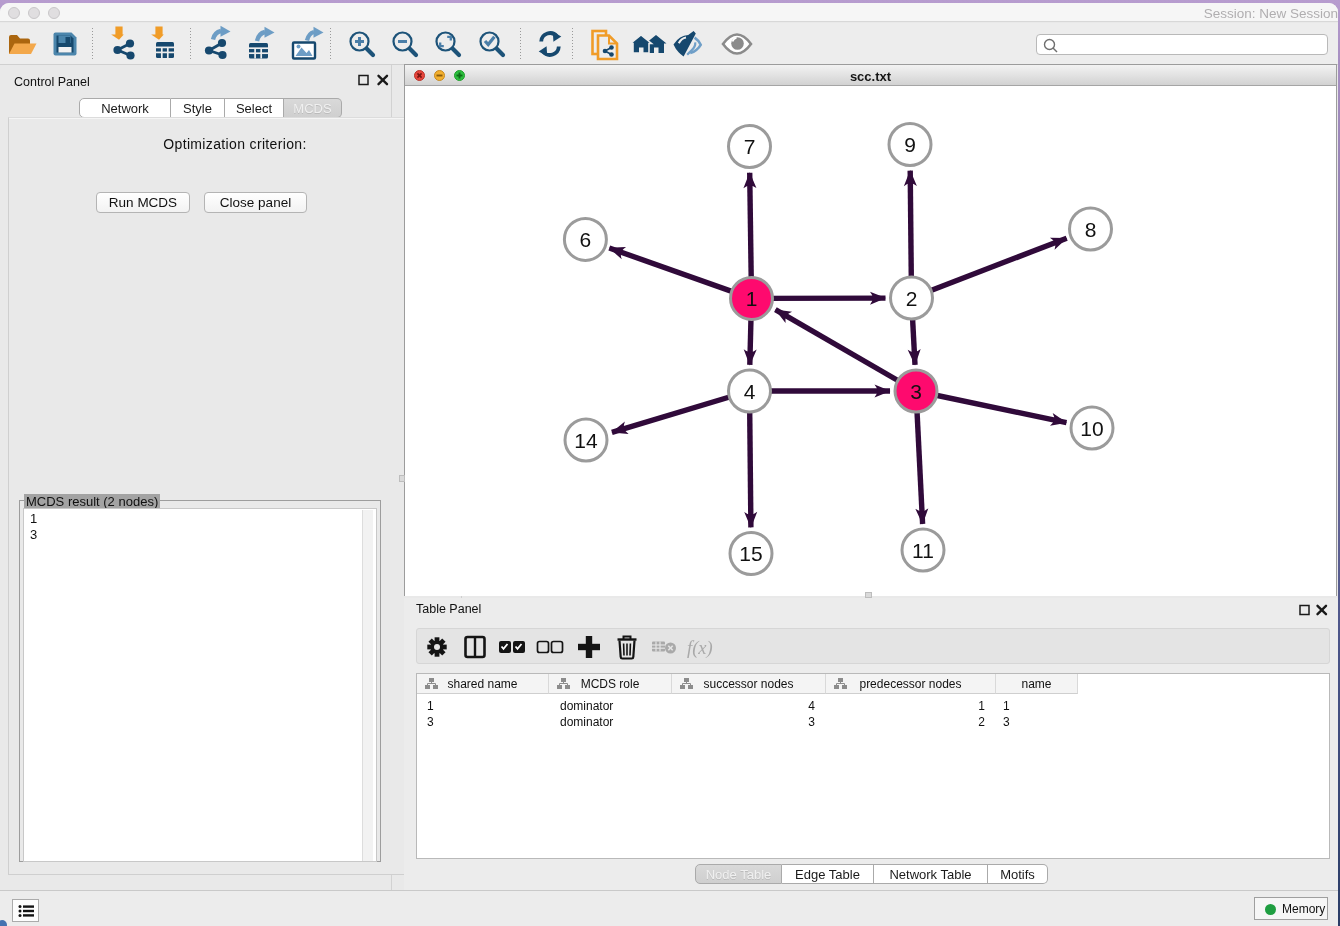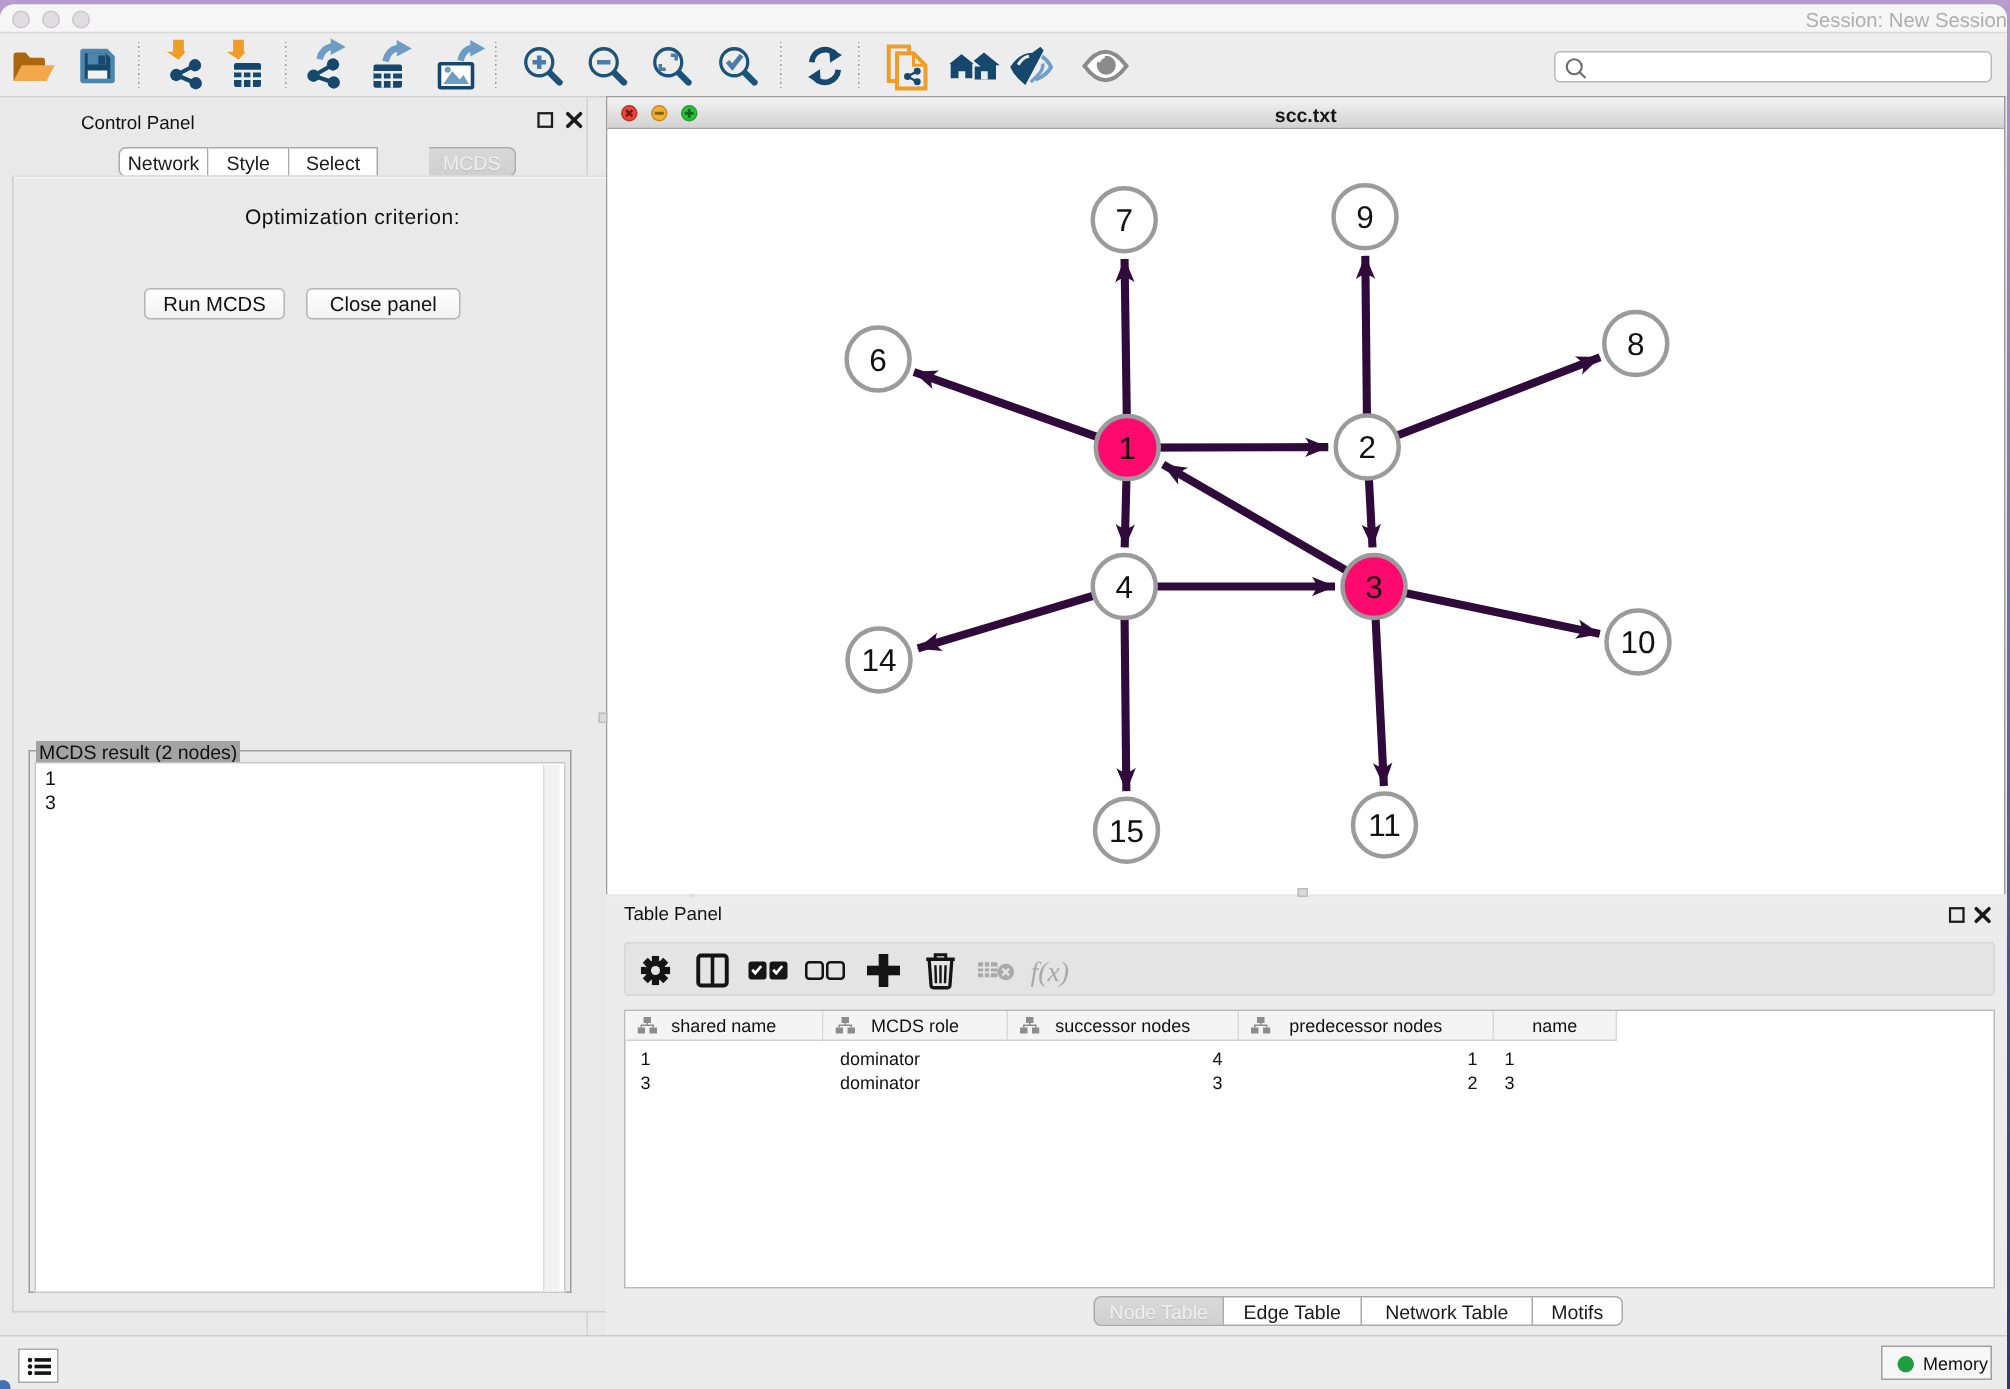--- a/index.html
+++ b/index.html
@@ -23,28 +23,28 @@
     font-size:13.5px; color:#b0aeb0; }
   
   #toolbar { position:absolute; left:0; top:20px; width:100%; height:42px;
     background:#ededed; border-bottom:1px solid #d0d0d0; }
   .tsep { position:absolute; top:5px; height:32px; width:1px;
     background-image:repeating-linear-gradient(180deg,#9a9a9a 0 1px,transparent 1px 3px); }
   #searchbox { position:absolute; left:1036px; top:11px; width:292px; height:21px;
     background:#fff; border:1px solid #b9b9b9; border-radius:4px; }
   
   #cpanel { position:absolute; left:0; top:62px; width:392px; height:828px; background:#e9e9e9; border-right:1px solid #d2d2d2; }
-  #cp-title { position:absolute; left:14px; top:10px; font-size:12.5px; color:#111;margin-left:40px; }
+  #cp-title { position:absolute; left:14px; top:10px; font-size:12.5px; color:#111; }
   .tabs { position:absolute; display:flex; }
   .tab { height:20px; line-height:19px; font-size:13px; color:#1a1a1a; text-align:center;
     background:#fff; border:1px solid #aaa; border-left:none; padding:0 10px; }
   .tab.first { border-left:1px solid #aaa; border-radius:5px 0 0 5px; }
   .tab.last  { border-radius:0 5px 5px 0; }
   .tab.sel { background:linear-gradient(#d9d9d9,#cfcfcf); color:#f0f0f0;
-    text-shadow:0 1px 0 #bbb;margin-left:34px; }
+    text-shadow:0 1px 0 #bbb; }
   #cp-content { position:absolute; left:8px; top:52px; width:454px; height:758px;
     border:1px solid #cfcfcf; border-top:1px solid #dcdcdc; background:#e9e9e9;
     box-shadow:inset 0 1px 0 #f5f5f5; }
   #optlabel { position:absolute; left:0; top:18px; width:100%; text-align:center; letter-spacing:.35px;
     font-size:14px; color:#111; }
   #optselect { position:absolute; left:33px; top:41px; width:314px; height:22px;
     background:#fff; border:1px solid #b4b4b4; border-radius:4px;
     font-size:14px; color:#111; line-height:20px; padding-left:13px; }
   .btn { position:absolute; height:21px; background:linear-gradient(#ffffff,#f2f2f2);
     border:1px solid #b4b4b4; border-radius:4px; font-size:13.5px; color:#111;
@@ -269,21 +269,21 @@
   <div id="cpanel">
     <div id="cp-title">Control Panel</div>
     <svg class="abs" style="left:358px;top:9px" width="32" height="13">
       <rect x="1" y="1.5" width="9" height="9" fill="none" stroke="#1a1a1a" stroke-width="1.5"></rect>
       <g stroke="#1a1a1a" stroke-width="2.4" stroke-linecap="round">
         <line x1="20.5" y1="1.8" x2="29" y2="10.2"></line>
           <line x1="29" y1="1.8" x2="20.5" y2="10.2"></line>
       </g>
     </svg>
     <div class="tabs" style="left:79px; top:33px;">
-      <div class="tab first" style="width:60px;padding:0;">Network</div>
+      <div class="tab first" style="width:92px;padding:0;">Network</div>
       <div class="tab" style="width:54px;padding:0;">Style</div>
       <div class="tab" style="width:59px;padding:0;">Select</div>
       <div class="tab last sel" style="width:58px;padding:0;">MCDS</div>
     </div>
     <div id="cp-content">
       <div id="optlabel">Optimization criterion:</div>
       <div class="btn" style="left:87px; top:74px; width:94px;">Run MCDS</div>
       <div class="btn" style="left:195px; top:74px; width:103px;">Close panel</div>
       <div id="fieldset">
         <div id="fs-border"></div>

